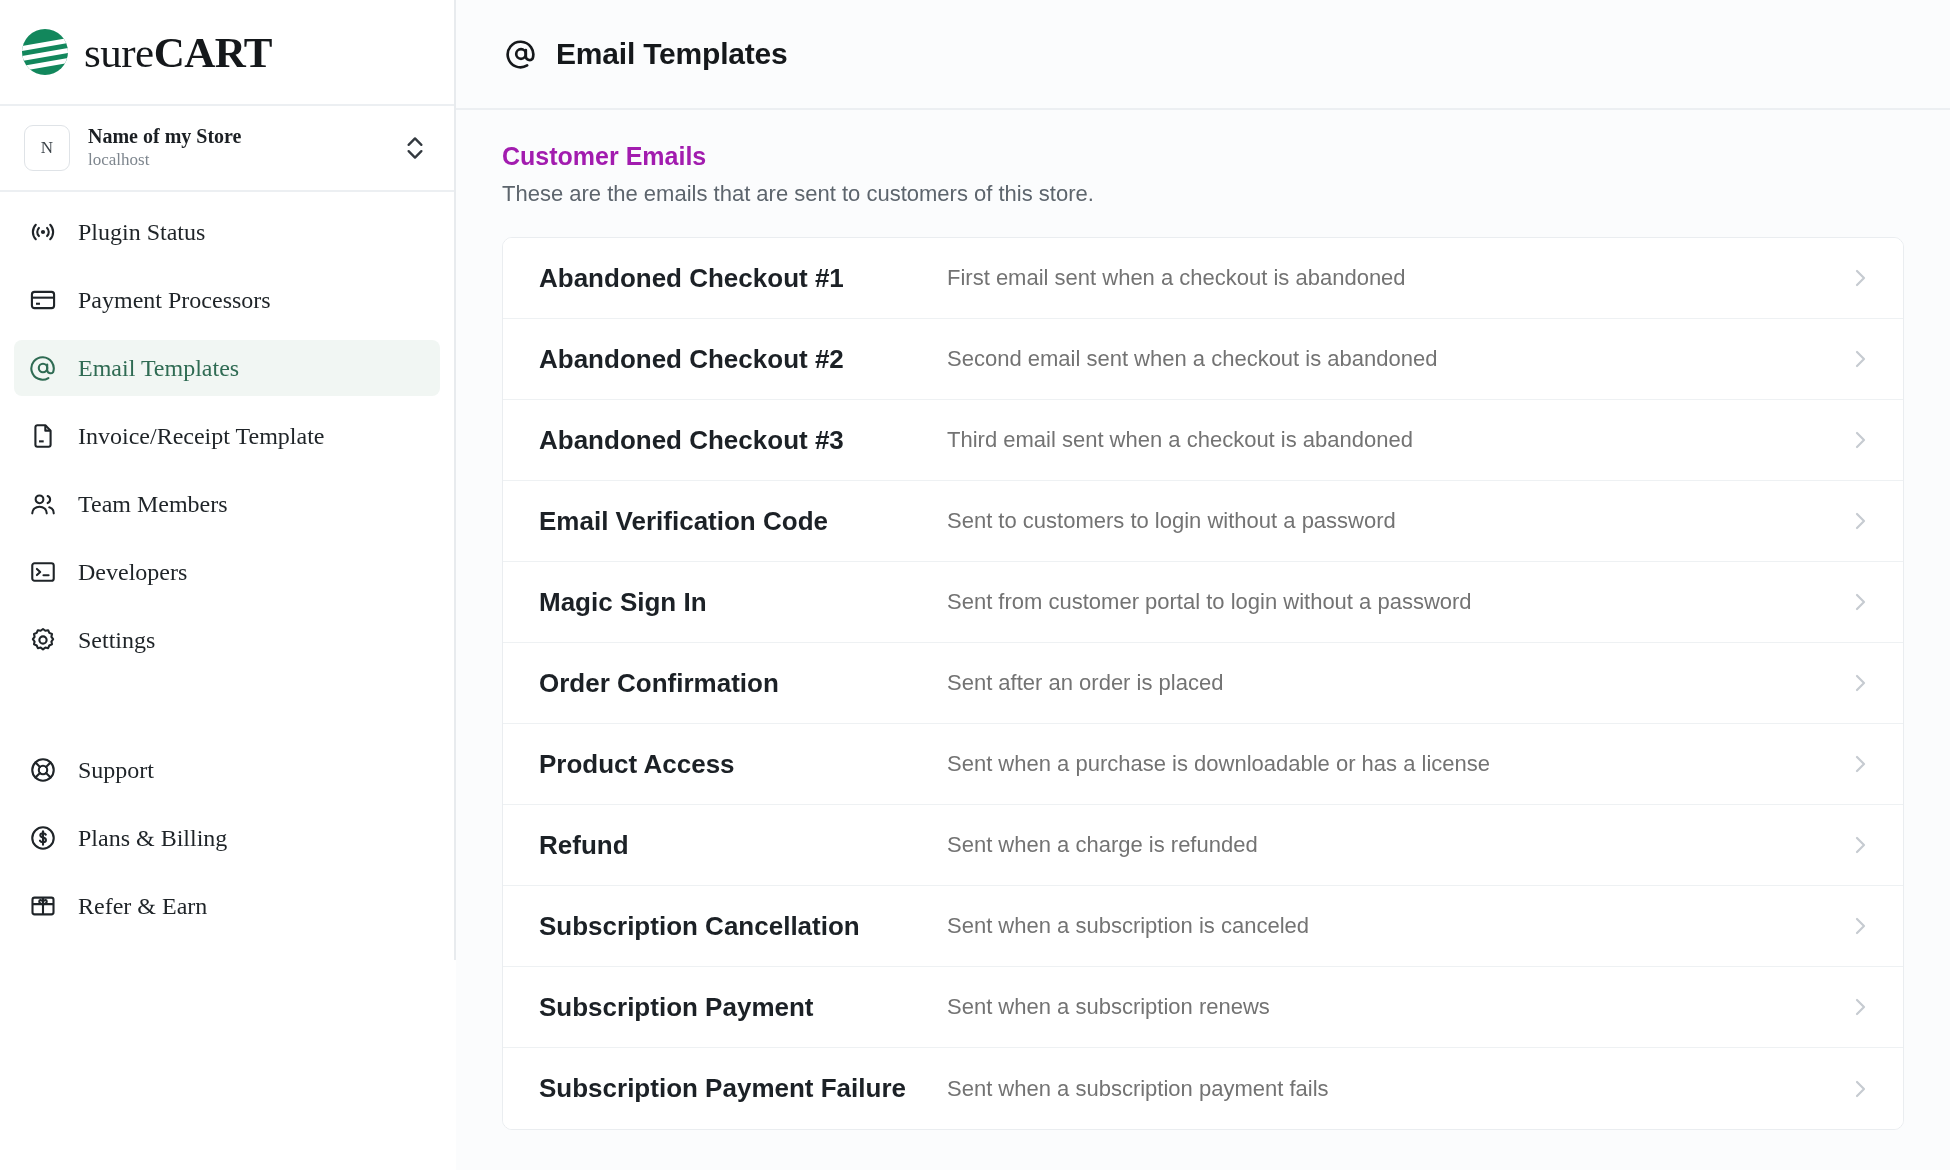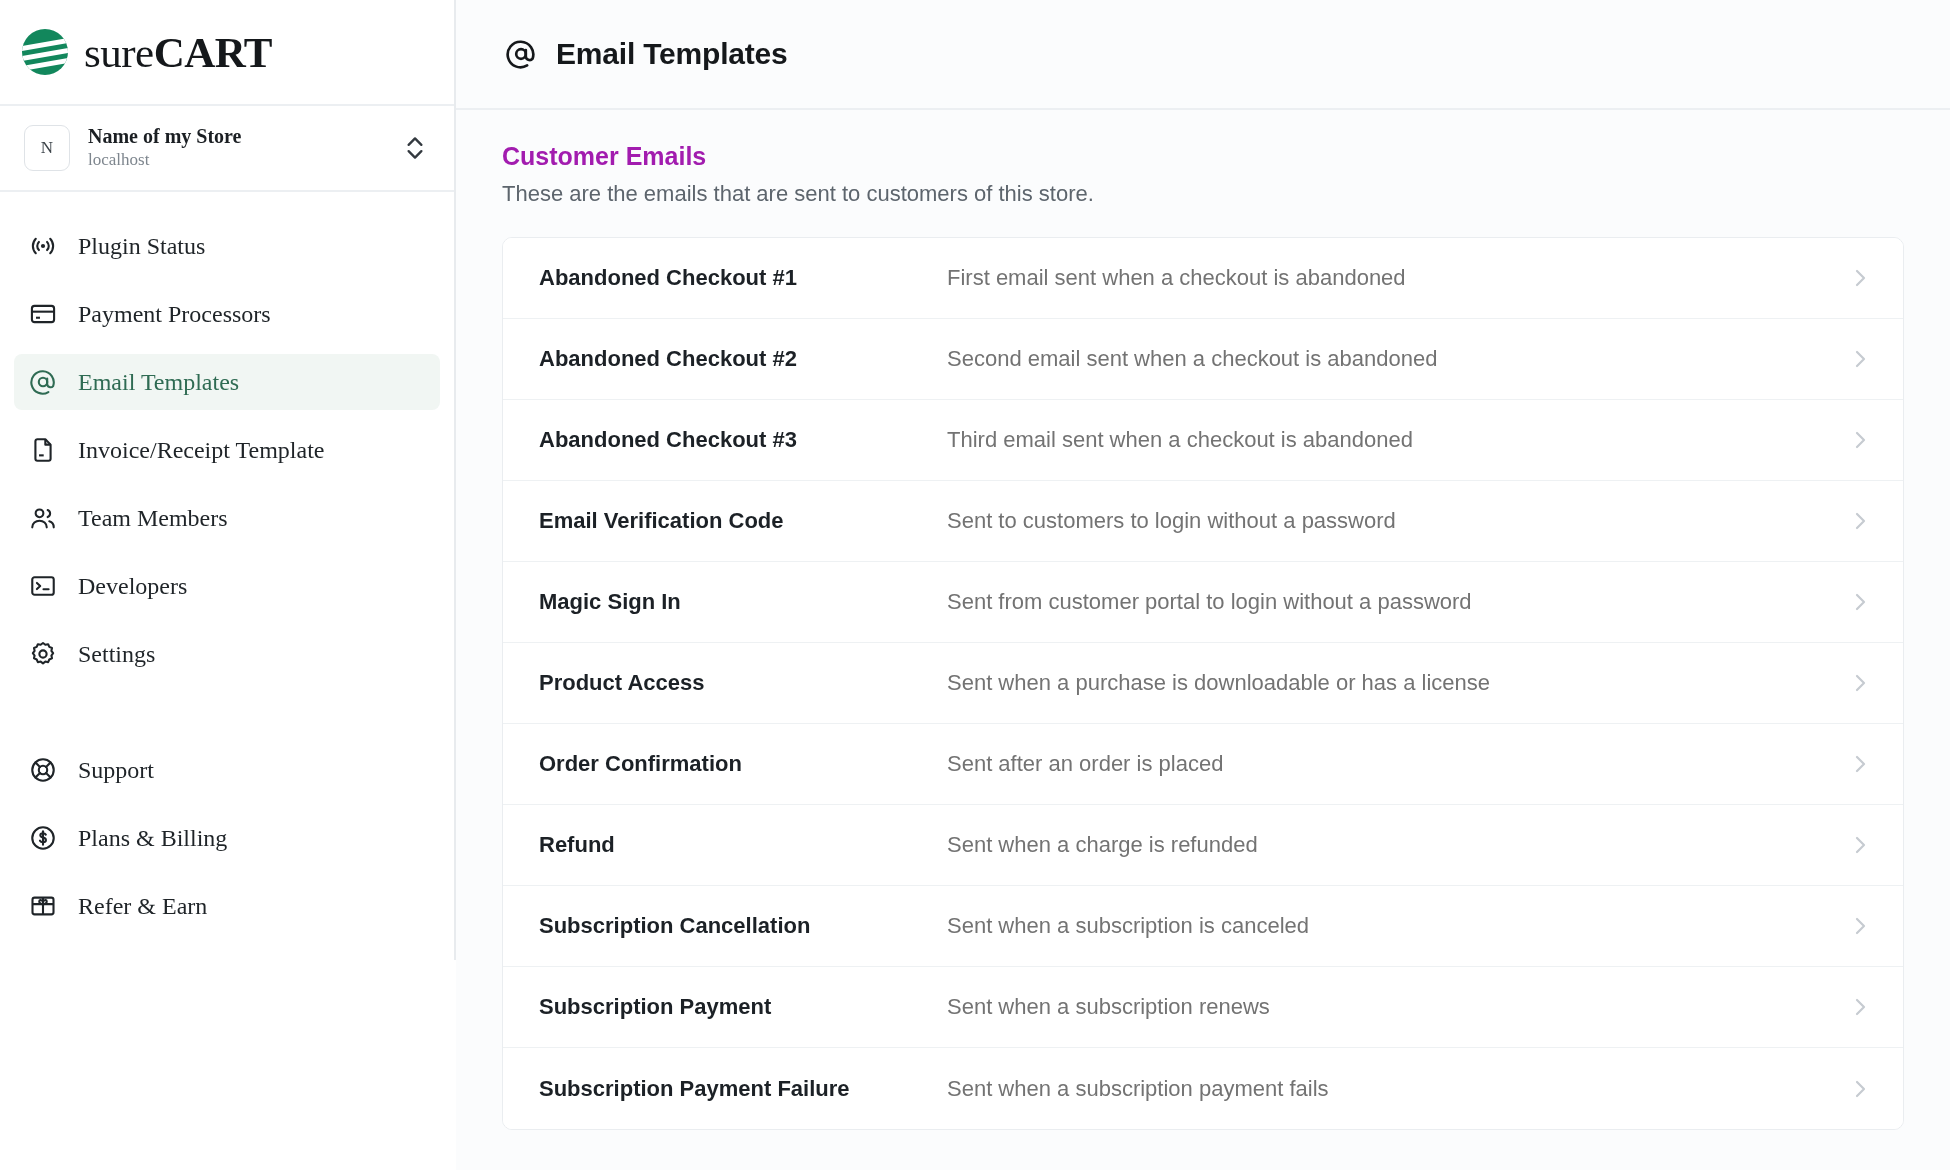--- a/index.html
+++ b/index.html
@@ -96,21 +96,21 @@
     line-height: 1.3;
     margin-top: 1px;
   }
   .store-caret {
     width: 26px; height: 34px;
     flex: 0 0 26px;
     color: #33393f;
   }
 
   .nav {
-    padding-top: 26px;
+    padding-top: 12px;
   }
   .nav-item {
     display: flex;
     align-items: center;
     height: 56px;
     margin: 0 14px 12px 14px;
     padding-left: 14px;
     border-radius: 8px;
     cursor: pointer;
     color: #1f2428;
@@ -201,21 +201,21 @@
     border-bottom: 1.5px solid #eef1f3;
     padding-left: 36px;
     padding-right: 30px;
     cursor: pointer;
     background: #fff;
   }
   .row:last-child { border-bottom: none; }
   .row-title {
     width: 408px;
     flex: 0 0 408px;
-    font-size: 22px;
+    font-size: 26px;
     font-weight: 700;
     color: #1c2126;
     white-space: nowrap;
   }
   .row-desc {
     flex: 1 1 auto;
     font-size: 22px;
     color: #737373;
     white-space: nowrap;
     overflow: hidden;
@@ -436,40 +436,40 @@
           <div class="row-title">Magic Sign In</div>
           <div class="row-desc">Sent from customer portal to login without a password</div>
           <span class="row-chevron">
             <svg viewBox="0 0 24 24" width="24" height="24" fill="none" stroke="currentColor" stroke-width="2.2" stroke-linecap="round" stroke-linejoin="round">
                 <polyline points="9,5 16,12 9,19"></polyline>
               </svg>
           </span>
         </div>
 
         <div class="row">
+          <div class="row-title">Order Confirmation</div>
+          <div class="row-desc">Sent after an order is placed</div>
+          <span class="row-chevron">
+            <svg viewBox="0 0 24 24" width="24" height="24" fill="none" stroke="currentColor" stroke-width="2.2" stroke-linecap="round" stroke-linejoin="round">
+                <polyline points="9,5 16,12 9,19"></polyline>
+              </svg>
+          </span>
+        </div>
+
+        <div class="row">
           <div class="row-title">Product Access</div>
           <div class="row-desc">Sent when a purchase is downloadable or has a license</div>
           <span class="row-chevron">
             <svg viewBox="0 0 24 24" width="24" height="24" fill="none" stroke="currentColor" stroke-width="2.2" stroke-linecap="round" stroke-linejoin="round">
                 <polyline points="9,5 16,12 9,19"></polyline>
               </svg>
           </span>
         </div>
 
         <div class="row">
-          <div class="row-title">Order Confirmation</div>
-          <div class="row-desc">Sent after an order is placed</div>
-          <span class="row-chevron">
-            <svg viewBox="0 0 24 24" width="24" height="24" fill="none" stroke="currentColor" stroke-width="2.2" stroke-linecap="round" stroke-linejoin="round">
-                <polyline points="9,5 16,12 9,19"></polyline>
-              </svg>
-          </span>
-        </div>
-
-        <div class="row">
           <div class="row-title">Refund</div>
           <div class="row-desc">Sent when a charge is refunded</div>
           <span class="row-chevron">
             <svg viewBox="0 0 24 24" width="24" height="24" fill="none" stroke="currentColor" stroke-width="2.2" stroke-linecap="round" stroke-linejoin="round">
                 <polyline points="9,5 16,12 9,19"></polyline>
               </svg>
           </span>
         </div>
 
         <div class="row">

